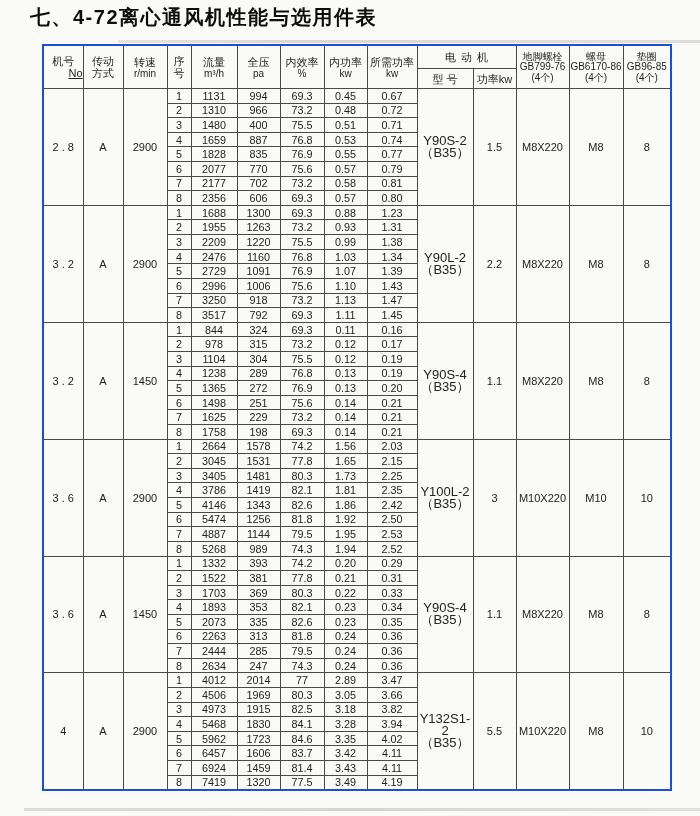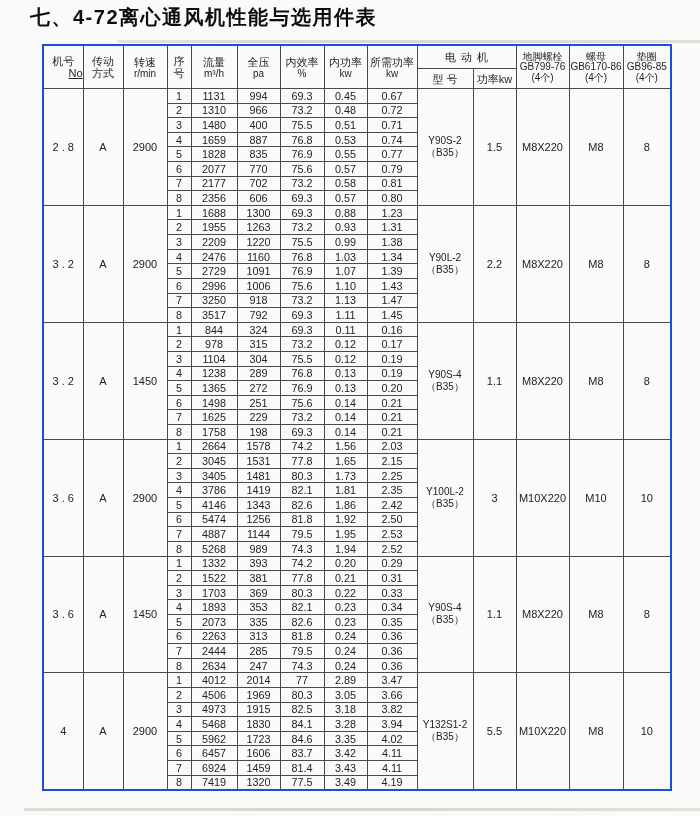--- a/index.html
+++ b/index.html
@@ -46,21 +46,21 @@
   thead .motor-group { letter-spacing:5px; text-indent:5px;margin-left:13px; }
   thead .model-label { letter-spacing:3px; text-indent:3px; }
   .u-no { text-decoration:underline;text-align:right; }
   tbody td {
     height:13.62px;
     font-size:10.8px; line-height:12px;
     color:#232323;
   }
   tbody td.merged { font-size:11px; }
   tbody td.wide-space { letter-spacing:3px; text-indent:3px; }
-  tbody td.motor-model { font-size:10px; white-space:normal; }
+  tbody td.motor-model { font-size:13px; white-space:normal; }
   tbody td.motor-model div { line-height:12px; }
 </style>
 </head>
 <body>
 
 <div class="page-title">七、4-72离心通风机性能与选用件表</div>
 <div class="scan-streak-top"></div>
 
 <table class="fan-table">
   <colgroup>

